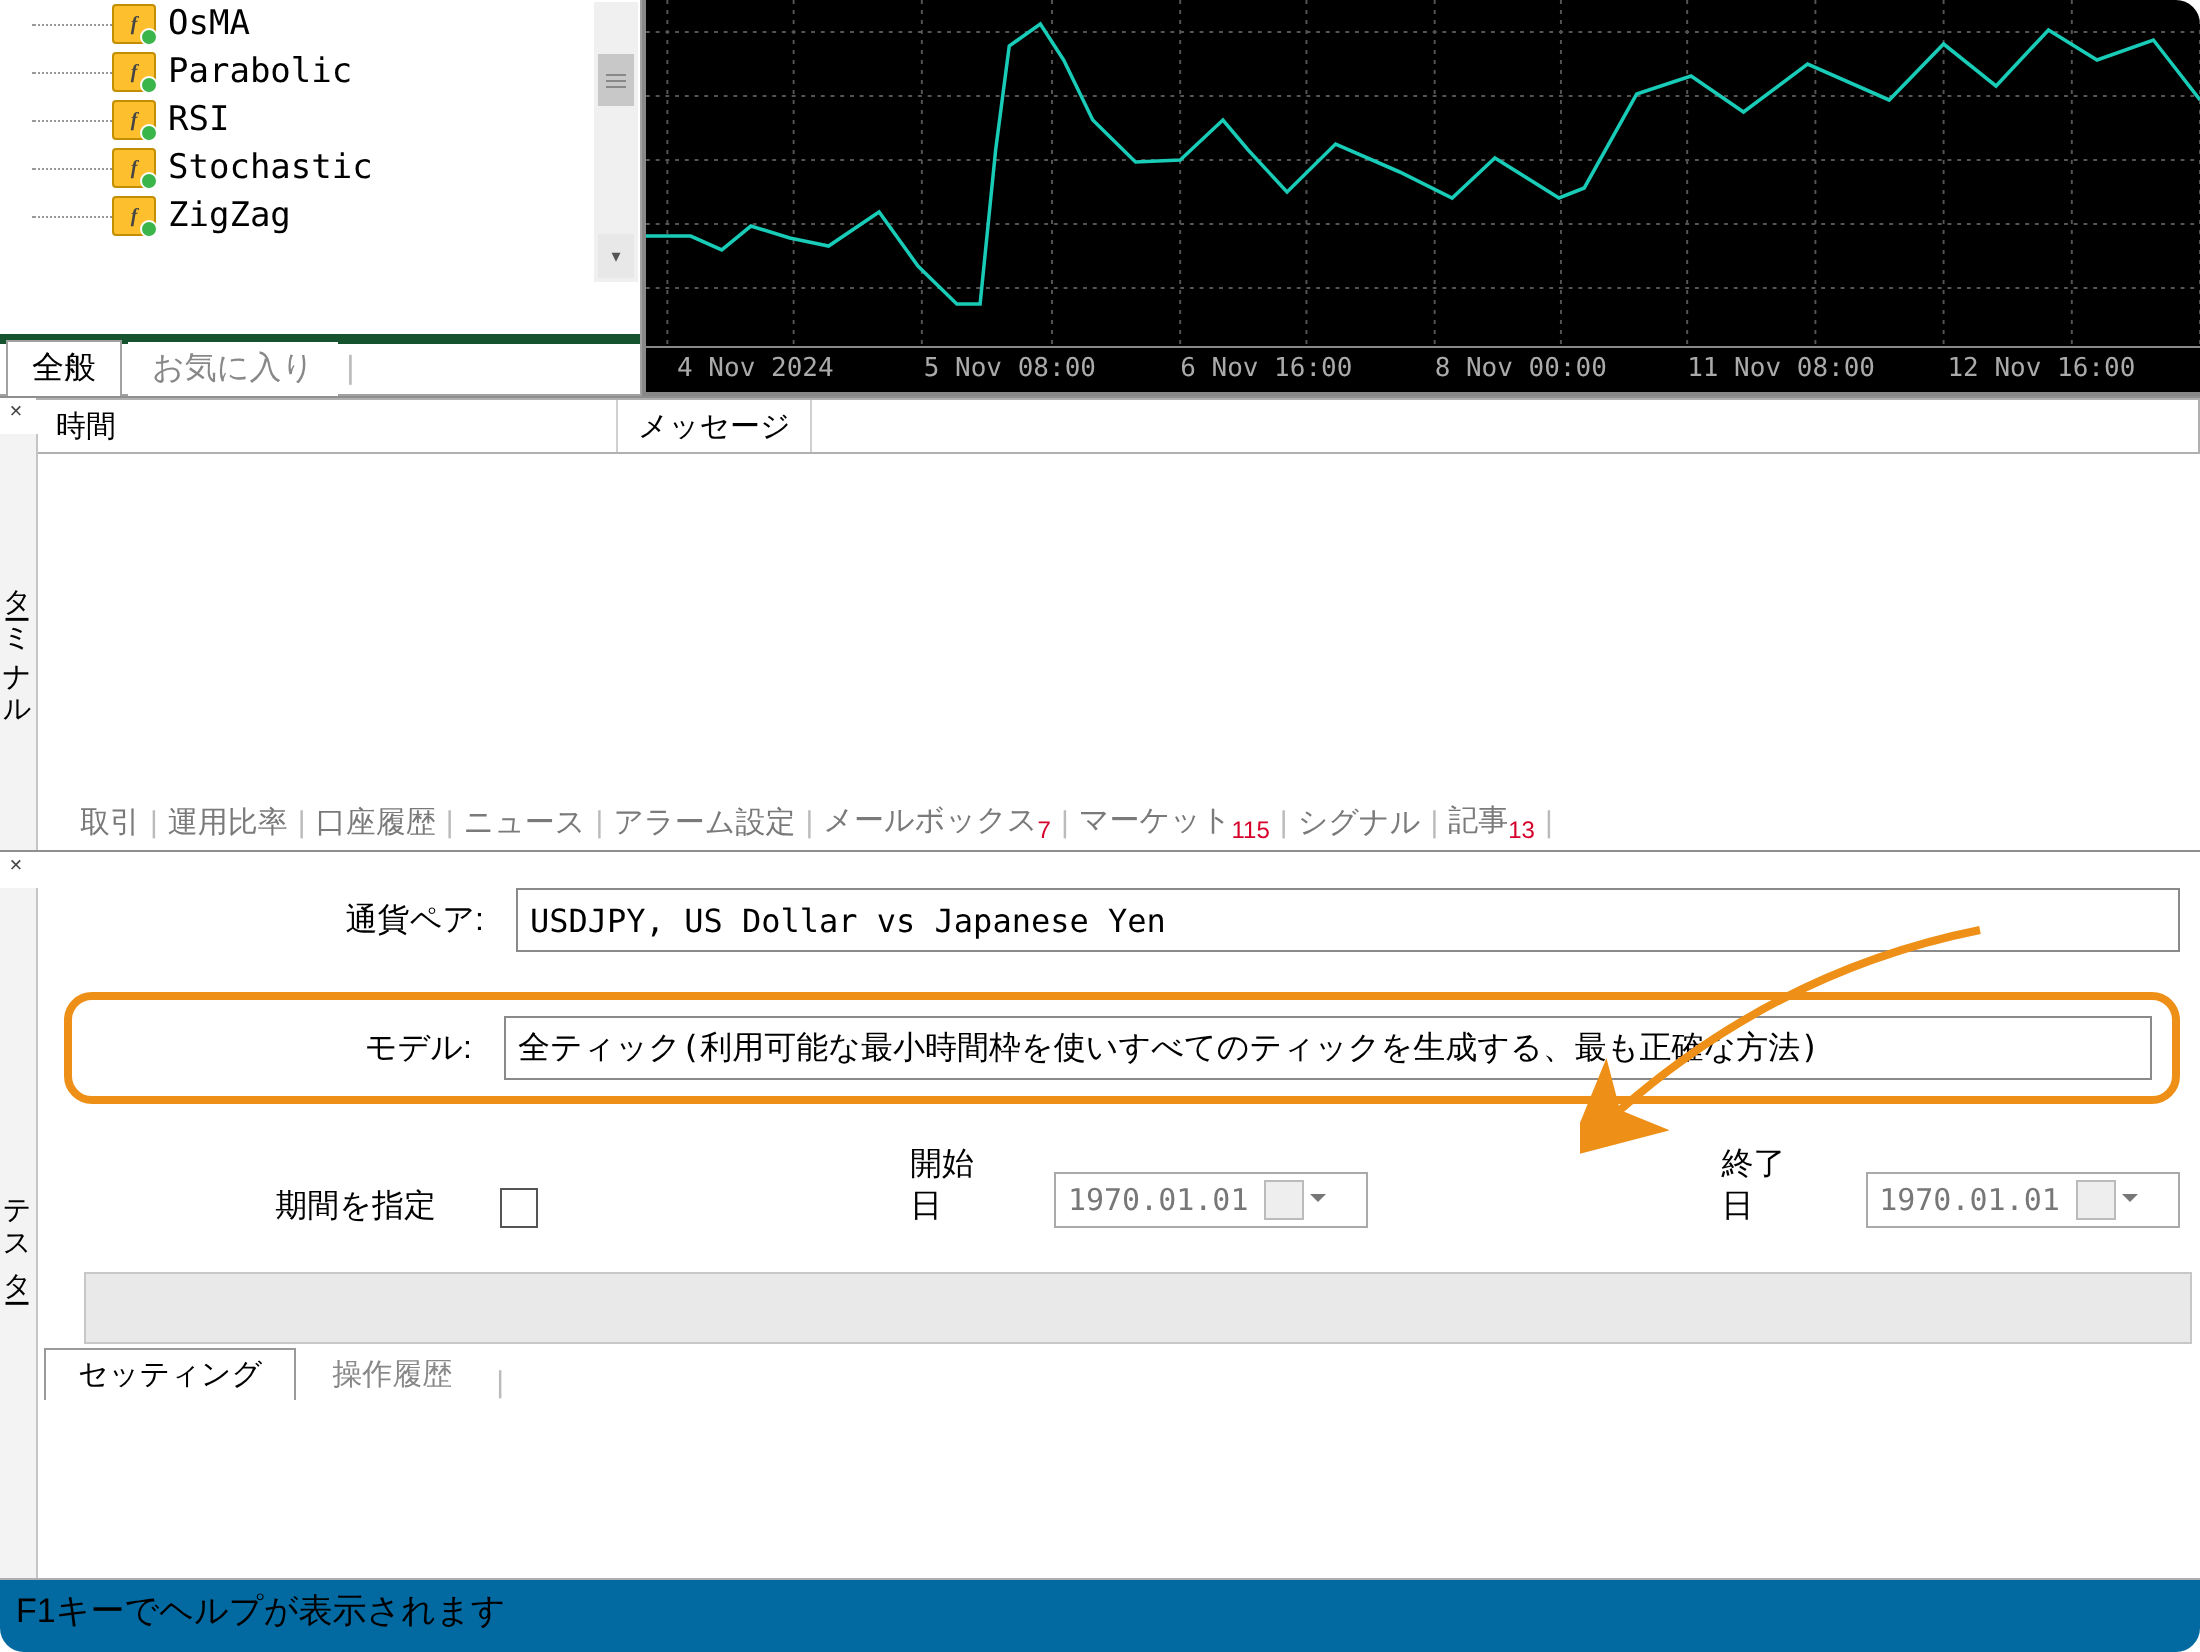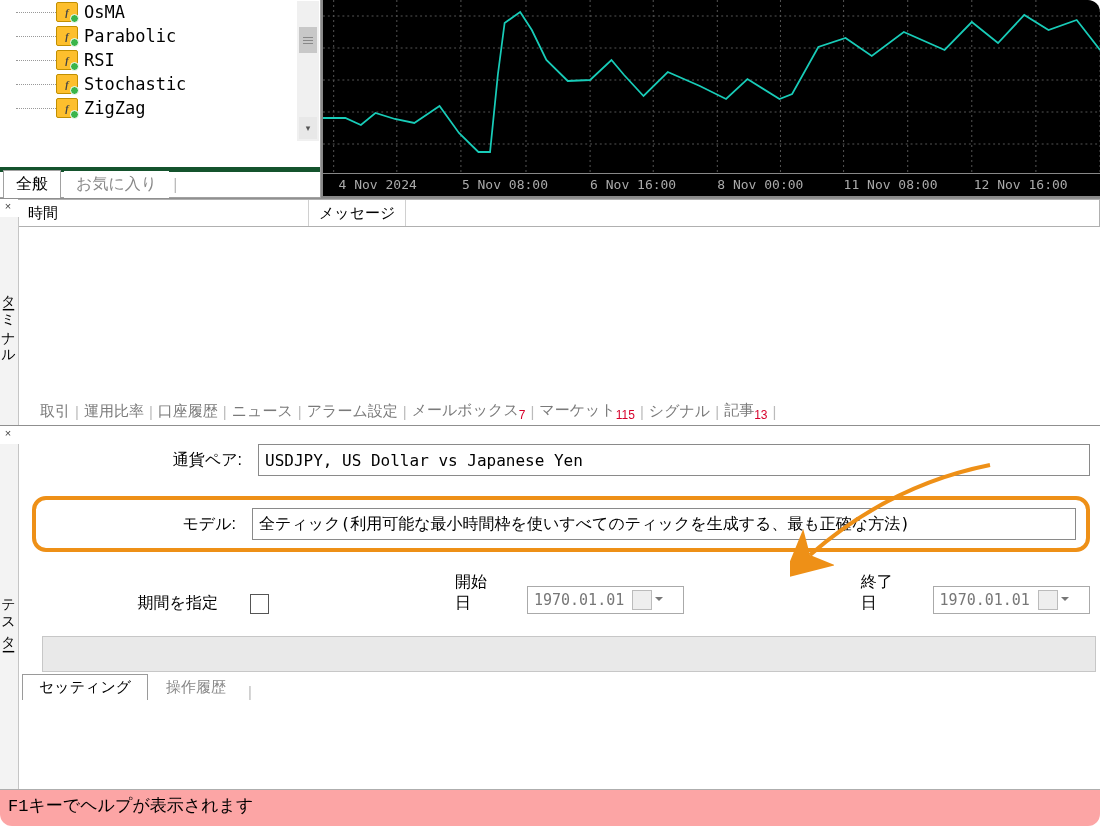--- a/index.html
+++ b/index.html
@@ -55,21 +55,21 @@
 .date-row{display:flex;align-items:flex-end;gap:26px}
 .checkbox{width:18px;height:18px;border:1px solid #555;background:#fff}
 .date-field{border:1px solid #aaa;height:26px;width:150px;display:flex;align-items:center;padding:0 6px;color:#777;font-family:Consolas,monospace;font-size:15px;position:relative}
 .date-picker{width:18px;height:18px;background:#eee;border:1px solid #bbb;margin-left:8px;position:relative}
 .date-picker::after{content:"";position:absolute;right:-12px;top:6px;border:4px solid transparent;border-top-color:#777}
 .grey-strip{height:34px;background:#e9e9e9;border:1px solid #c7c7c7;margin:12px 4px 0 24px}
 .tester-tabs{height:28px;display:flex;align-items:flex-end;padding-left:4px;gap:2px;font-size:15px}
 .tester-tab{padding:3px 16px;border:1px solid #9a9a9a;border-bottom:none;background:#fff}
 .tester-tab.inactive{border:none;color:#888}
 
-.status-bar{position:absolute;left:0;right:0;bottom:0;height:28px;border-top:1px solid #aeaeae;padding:4px 8px;font-size:17px;font-family:Liberation Mono, monospace;background:#fca5a5}
+.status-bar{position:absolute;left:0;right:0;bottom:0;height:28px;border-top:1px solid #aeaeae;padding:4px 8px;font-size:17px;font-family:Liberation Sans, sans-serif;background:#0369a1}
 
 .arrow-svg{position:absolute;pointer-events:none;z-index:50}
 </style>
 </head>
 <body>
 <div class="app">
 
 <div class="top-row">
   <div class="nav-pane">
     <div class="tree-scroll">

